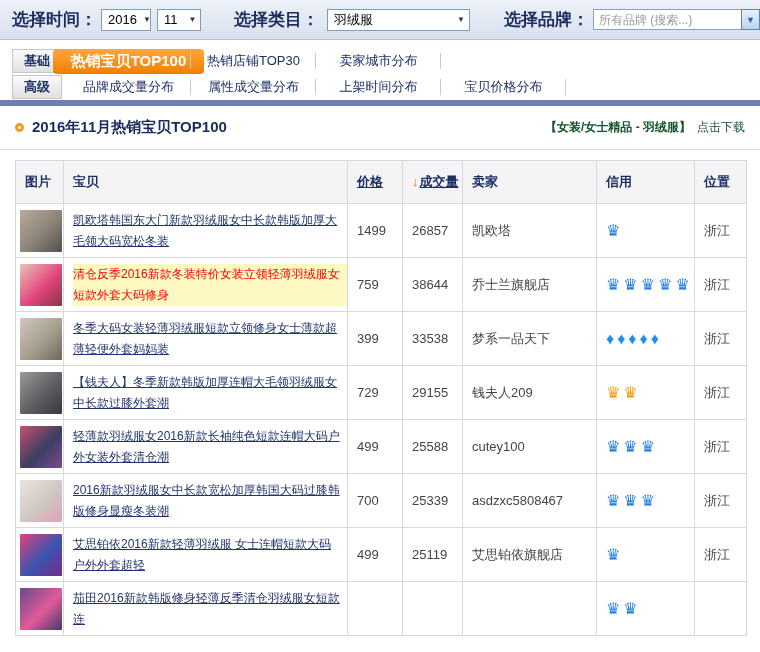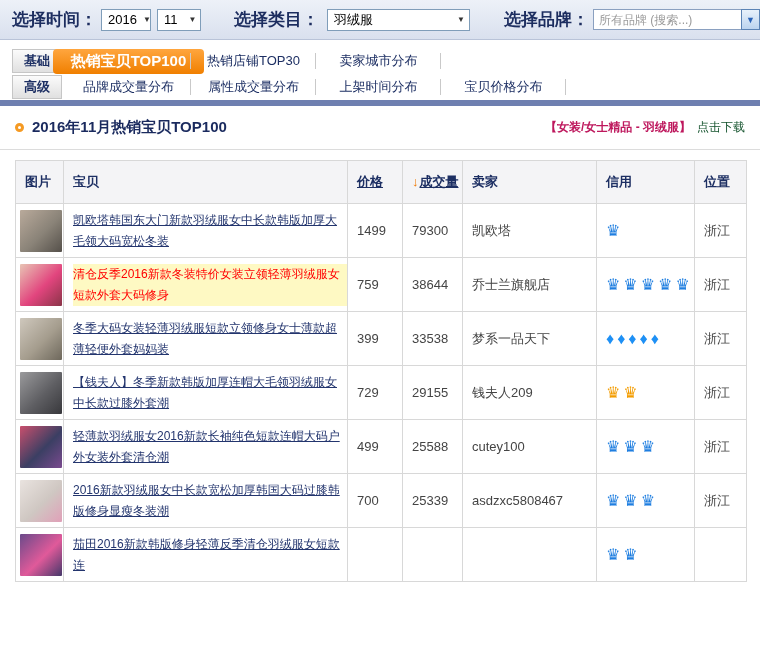--- a/index.html
+++ b/index.html
@@ -63,21 +63,21 @@
   .section-header {
     height:44px; display:flex; align-items:center; padding:0 15px;
     border-bottom:1px solid #dcdcdc;
   }
   .bullet {
     width:9px; height:9px; border:3px solid #f59a23; border-radius:50%;
     background:#fff; margin-right:8px; flex:0 0 auto;
   }
   .section-title { font-size:15px; font-weight:bold; color:#1a2a5e; flex:1 1 auto; }
   .section-right { font-size:12px; display:flex; align-items:center; white-space:nowrap; }
-  .cat-path { font-weight:bold; color:#be185d; margin-right:6px; }
+  .cat-path { font-weight:bold; color:#14532d; margin-right:6px; }
   .dl-link { color:#14532d; cursor:pointer; }
   
   table.rank {
     margin:10px 0 0 15px; width:731px; border-collapse:collapse; table-layout:fixed;
   }
   .rank th, .rank td { border:1px solid #d8d8d8; vertical-align:middle; }
   .rank thead th {
     height:43px; background:#f4f4f6; font-size:13px; font-weight:bold;
     color:#1d2f63; text-align:left; padding-left:9px;
   }
@@ -198,21 +198,21 @@
     </thead>
     <tbody>
       <tr>
         <td class="c-img">
             <div class="thumb" style="background: linear-gradient(135deg, rgb(185, 170, 155) 0%, rgb(138, 131, 120) 55%, rgb(85, 80, 74) 100%);"></div>
           </td>
         <td>
             <a class="item-link">凯欧塔韩国东大门新款羽绒服女中长款韩版加厚大毛领大码宽松冬装</a>
           </td>
         <td>1499</td>
-        <td>79300</td>
+        <td>26857</td>
         <td>凯欧塔</td>
         <td><span class="credit-icon" style="color: rgb(30, 126, 224);">♛</span></td>
         <td>浙江</td>
       </tr>
       <tr>
         <td class="c-img">
             <div class="thumb" style="background: linear-gradient(135deg, rgb(232, 196, 180) 0%, rgb(226, 69, 126) 55%, rgb(138, 52, 72) 100%);"></div>
           </td>
         <td>
             <a class="item-link highlight">清仓反季2016新款冬装特价女装立领轻薄羽绒服女短款外套大码修身</a>
@@ -266,20 +266,33 @@
         <td class="c-img">
             <div class="thumb" style="background: linear-gradient(135deg, rgb(233, 227, 223) 0%, rgb(207, 199, 194) 55%, rgb(224, 160, 184) 100%);"></div>
           </td>
         <td>
             <a class="item-link">2016新款羽绒服女中长款宽松加厚韩国大码过膝韩版修身显瘦冬装潮</a>
           </td>
         <td>700</td>
         <td>25339</td>
         <td>asdzxc5808467</td>
         <td><span class="credit-icon" style="color: rgb(30, 126, 224);">♛</span><span class="credit-icon" style="color: rgb(30, 126, 224);">♛</span><span class="credit-icon" style="color: rgb(30, 126, 224);">♛</span></td>
+        <td>浙江</td>
+      </tr>
+      <tr>
+        <td class="c-img">
+            <div class="thumb" style="background: linear-gradient(135deg, rgb(224, 68, 126) 0%, rgb(58, 85, 176) 55%, rgb(122, 42, 138) 100%);"></div>
+          </td>
+        <td>
+            <a class="item-link">艾思铂依2016新款轻薄羽绒服 女士连帽短款大码户外外套超轻</a>
+          </td>
+        <td>499</td>
+        <td>25119</td>
+        <td>艾思铂依旗舰店</td>
+        <td><span class="credit-icon" style="color: rgb(30, 126, 224);">♛</span></td>
         <td>浙江</td>
       </tr>
       <tr>
         <td class="c-img">
             <div class="thumb" style="background: linear-gradient(135deg, rgb(106, 74, 138) 0%, rgb(224, 90, 154) 55%, rgb(69, 56, 106) 100%);"></div>
           </td>
         <td>
             <a class="item-link">茄田2016新款韩版修身轻薄反季清仓羽绒服女短款连</a>
           </td>
         <td></td>

